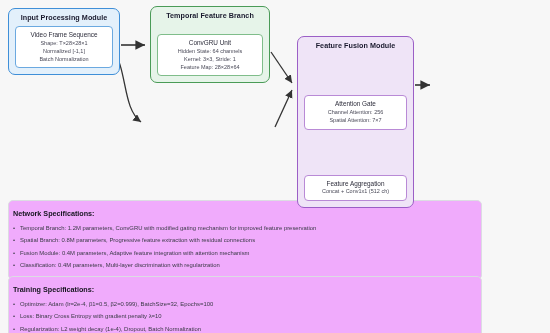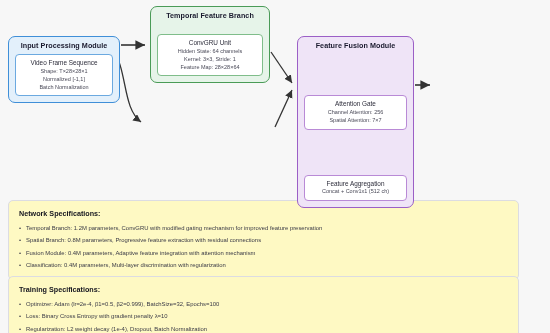--- a/index.html
+++ b/index.html
@@ -35,45 +35,45 @@
     border: 1px solid #b9b9c9;
     border-radius: 4px;
     padding: 4px 3px;
     text-align: center;
   }
   .sub + .sub { margin-top: 4px; }
   .sub-title { font-size: 6.4px; color: #2c2c3a; line-height: 1.35; }
   .sub-line { font-size: 5.5px; color: #4a4a58; line-height: 1.45; }
 
   
-  .m-input  { background: #e3f0fb; border-color: #3f8fd8; margin-top: 28px; }
+  .m-input  { background: #e3f0fb; border-color: #3f8fd8; }
   .m-input  .sub { border-color: #6ba9e0; }
   .m-temporal { background: #e6f4e9; border-color: #4a9b57; gap: 10px; }
   .m-temporal .sub { border-color: #7fbd8a; }
   .m-spatial  { background: #fdf0e3; border-color: #e8912f; }
   .m-spatial  .sub { border-color: #f0b06b; }
   .m-fusion   { background: #efe4f7; border-color: #9b5fc6; gap: 41px; }
   .m-fusion   .sub { border-color: #b98ad6; }
   .m-class    { background: #fce3ed; border-color: #d8438b; }
   .m-class    .sub { border-color: #e88ab4; }
 
   
   #mod-input    { left: 8px;   top: 8px;   width: 112px; }
   #mod-temporal { left: 150px; top: 6px;   width: 120px; }
   #mod-spatial  { left: 147px; top: 92px;  width: 127px; }
   #mod-fusion   { left: 297px; top: 36px;  width: 117px; }
   #mod-class    { left: 434px; top: 38px;  width: 108px; }
 
   
   .panel {
-    position: absolute; left: 8px; width: 511px;
-    background: #fef9c3;
+    position: absolute; left: 8px; width: 474px;
+    background: #f0abfc;
     border: 1px solid #dcdce2;
     border-radius: 5px;
-    padding: 8px 10px 9px 10px;
+    padding: 8px 10px 9px 4px;
   }
   #panel-specs    { top: 200px; }
   #panel-training { top: 276px; }
   .panel-title {
     font-size: 7.2px; font-weight: bold; color: #15151e;
     margin-bottom: 6px;
   }
   .bullet {
     font-size: 5.9px; color: #3a3a46; line-height: 1.5;
     padding-left: 7px; position: relative; margin-bottom: 3.5px;

